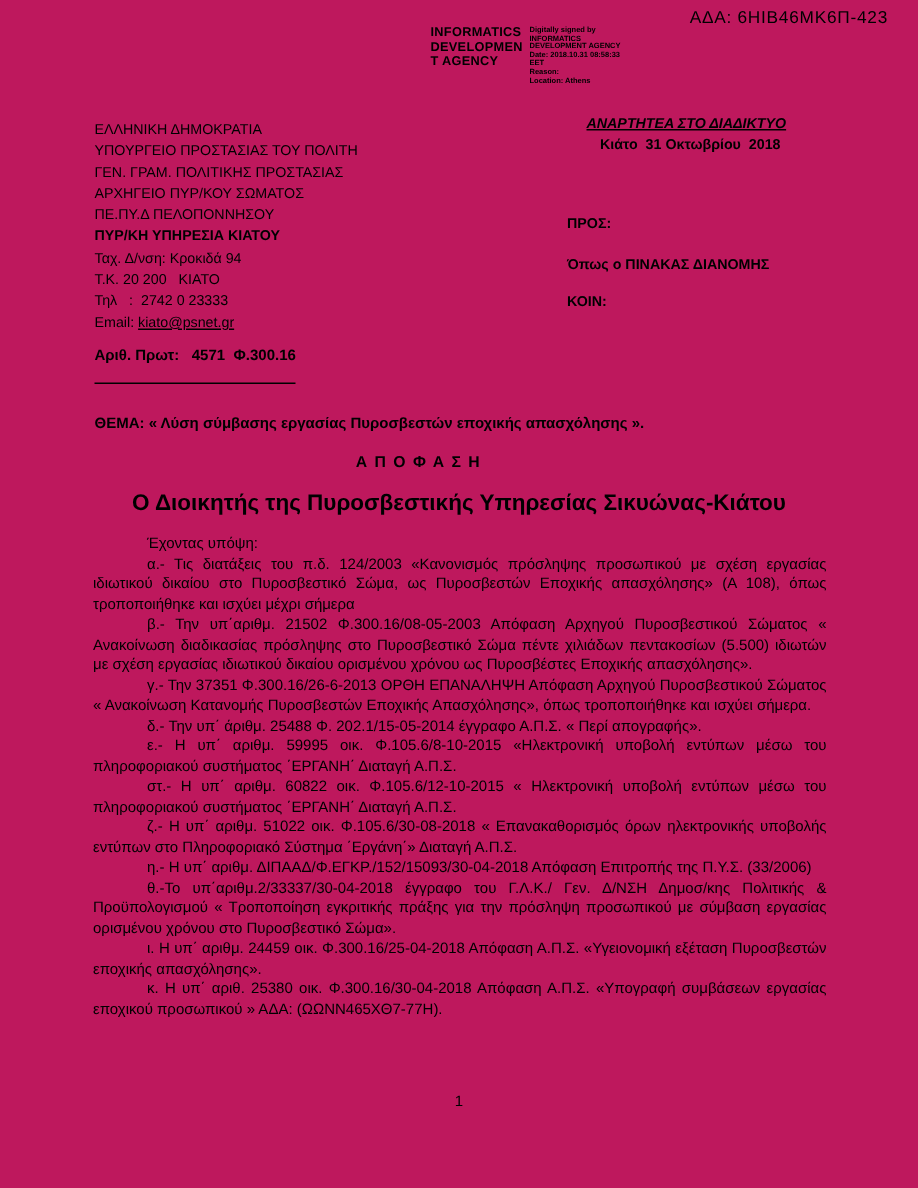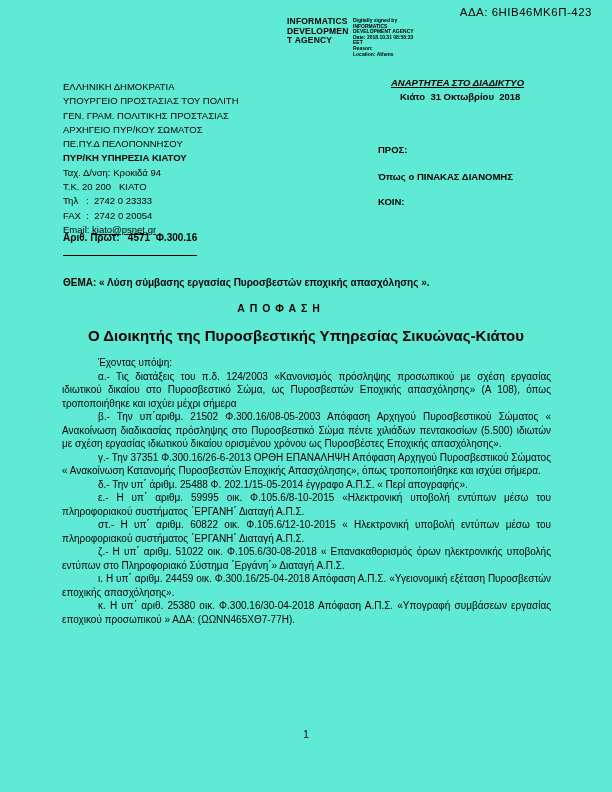--- a/index.html
+++ b/index.html
@@ -1,21 +1,21 @@
 <!DOCTYPE html>
 <html><head>
 <meta charset="utf-8">
 <style>
   html, body { margin: 0; padding: 0; background: #e8e8e8; }
   .page {
     position: relative;
     width: 612px;
     height: 792px;
     margin: 0 auto;
-    background: #5eead4;
+    background: #be185d;
     color: #000000;
     font-family: "Liberation Sans", sans-serif;
     overflow: hidden;
   }
   .abs { position: absolute; }
 
   
   .ada {
     top: 6px; right: 20px;
     font-size: 11.5px;
@@ -147,21 +147,20 @@
       <div>Reason:</div>
       <div>Location: Athens</div>
     </div>
 
   <div class="abs hdr-left">
     <div><div>ΕΛΛΗΝΙΚΗ ΔΗΜΟΚΡΑΤΙΑ</div><div>ΥΠΟΥΡΓΕΙΟ ΠΡΟΣΤΑΣΙΑΣ ΤΟΥ ΠΟΛΙΤΗ</div><div>ΓΕΝ. ΓΡΑΜ. ΠΟΛΙΤΙΚΗΣ ΠΡΟΣΤΑΣΙΑΣ</div><div>ΑΡΧΗΓΕΙΟ ΠΥΡ/ΚΟΥ ΣΩΜΑΤΟΣ</div><div>ΠΕ.ΠΥ.Δ ΠΕΛΟΠΟΝΝΗΣΟΥ</div></div>
     <div class="service">ΠΥΡ/ΚΗ ΥΠΗΡΕΣΙΑ ΚΙΑΤΟΥ</div>
     <div>Ταχ. Δ/νση: Κροκιδά 94</div>
     <div>Τ.Κ. 20 200   ΚΙΑΤΟ</div>
     <div>Τηλ   :  2742 0 23333</div>
-    <div>FAX  :  2742 0 20054</div>
     <div><span>Email: </span><a href="#" class="email-link">kiato@psnet.gr</a></div>
   </div>
 
   <div class="abs notice">ΑΝΑΡΤΗΤΕΑ ΣΤΟ ΔΙΑΔΙΚΤΥΟ</div>
   <div class="abs dateline">Κιάτο  31 Οκτωβρίου  2018</div>
   <div class="abs to-label">ΠΡΟΣ:</div>
   <div class="abs to-value">Όπως ο ΠΙΝΑΚΑΣ ΔΙΑΝΟΜΗΣ</div>
   <div class="abs cc-label">ΚΟΙΝ:</div>
 
   <div class="abs protocol">Αριθ. Πρωτ:   4571  Φ.300.16</div>
@@ -173,19 +172,21 @@
 
   <div class="abs bodytext">
       <p>Έχοντας υπόψη:</p>
       <p>α.- Τις διατάξεις του π.δ. 124/2003 «Κανονισμός πρόσληψης προσωπικού με σχέση εργασίας ιδιωτικού δικαίου στο Πυροσβεστικό Σώμα, ως Πυροσβεστών Εποχικής απασχόλησης» (Α 108), όπως τροποποιήθηκε και ισχύει μέχρι σήμερα</p>
       <p>β.- Την υπ΄αριθμ. 21502 Φ.300.16/08-05-2003 Απόφαση Αρχηγού Πυροσβεστικού Σώματος « Ανακοίνωση διαδικασίας πρόσληψης στο Πυροσβεστικό Σώμα πέντε χιλιάδων πεντακοσίων (5.500) ιδιωτών με σχέση εργασίας ιδιωτικού δικαίου ορισμένου χρόνου ως Πυροσβέστες Εποχικής απασχόλησης».</p>
       <p>γ.- Την 37351 Φ.300.16/26-6-2013 ΟΡΘΗ ΕΠΑΝΑΛΗΨΗ Απόφαση Αρχηγού Πυροσβεστικού Σώματος « Ανακοίνωση Κατανομής Πυροσβεστών Εποχικής Απασχόλησης», όπως τροποποιήθηκε και ισχύει σήμερα.</p>
       <p>δ.- Την υπ΄ άριθμ. 25488 Φ. 202.1/15-05-2014 έγγραφο Α.Π.Σ. « Περί απογραφής».</p>
       <p>ε.- Η υπ΄ αριθμ. 59995 οικ. Φ.105.6/8-10-2015 «Ηλεκτρονική υποβολή εντύπων μέσω του πληροφοριακού συστήματος ΄ΕΡΓΑΝΗ΄ Διαταγή Α.Π.Σ.</p>
       <p>στ.- Η υπ΄ αριθμ. 60822 οικ. Φ.105.6/12-10-2015 « Ηλεκτρονική υποβολή εντύπων μέσω του πληροφοριακού συστήματος ΄ΕΡΓΑΝΗ΄ Διαταγή Α.Π.Σ.</p>
       <p>ζ.- Η υπ΄  αριθμ. 51022 οικ. Φ.105.6/30-08-2018 « Επανακαθορισμός όρων ηλεκτρονικής υποβολής εντύπων στο Πληροφοριακό Σύστημα ΄Εργάνη΄» Διαταγή Α.Π.Σ.</p>
+      <p>η.- Η υπ΄ αριθμ. ΔΙΠΑΑΔ/Φ.ΕΓΚΡ./152/15093/30-04-2018 Απόφαση Επιτροπής της Π.Υ.Σ. (33/2006)</p>
+      <p>θ.-Το υπ΄αριθμ.2/33337/30-04-2018 έγγραφο του Γ.Λ.Κ./ Γεν. Δ/ΝΣΗ Δημοσ/κης Πολιτικής &amp;  Προϋπολογισμού « Τροποποίηση εγκριτικής πράξης για την πρόσληψη προσωπικού με σύμβαση εργασίας ορισμένου χρόνου στο Πυροσβεστικό Σώμα».</p>
       <p>ι. Η υπ΄ αριθμ. 24459 οικ. Φ.300.16/25-04-2018 Απόφαση Α.Π.Σ. «Υγειονομική εξέταση Πυροσβεστών εποχικής απασχόλησης».</p>
       <p>κ. Η υπ΄ αριθ. 25380 οικ. Φ.300.16/30-04-2018 Απόφαση Α.Π.Σ. «Υπογραφή συμβάσεων εργασίας εποχικού προσωπικού » ΑΔΑ: (ΩΩΝΝ465ΧΘ7-77Η).</p>
     </div>
 
   <div class="abs page-number">1</div>
 
 </div>
 
 </body></html>

